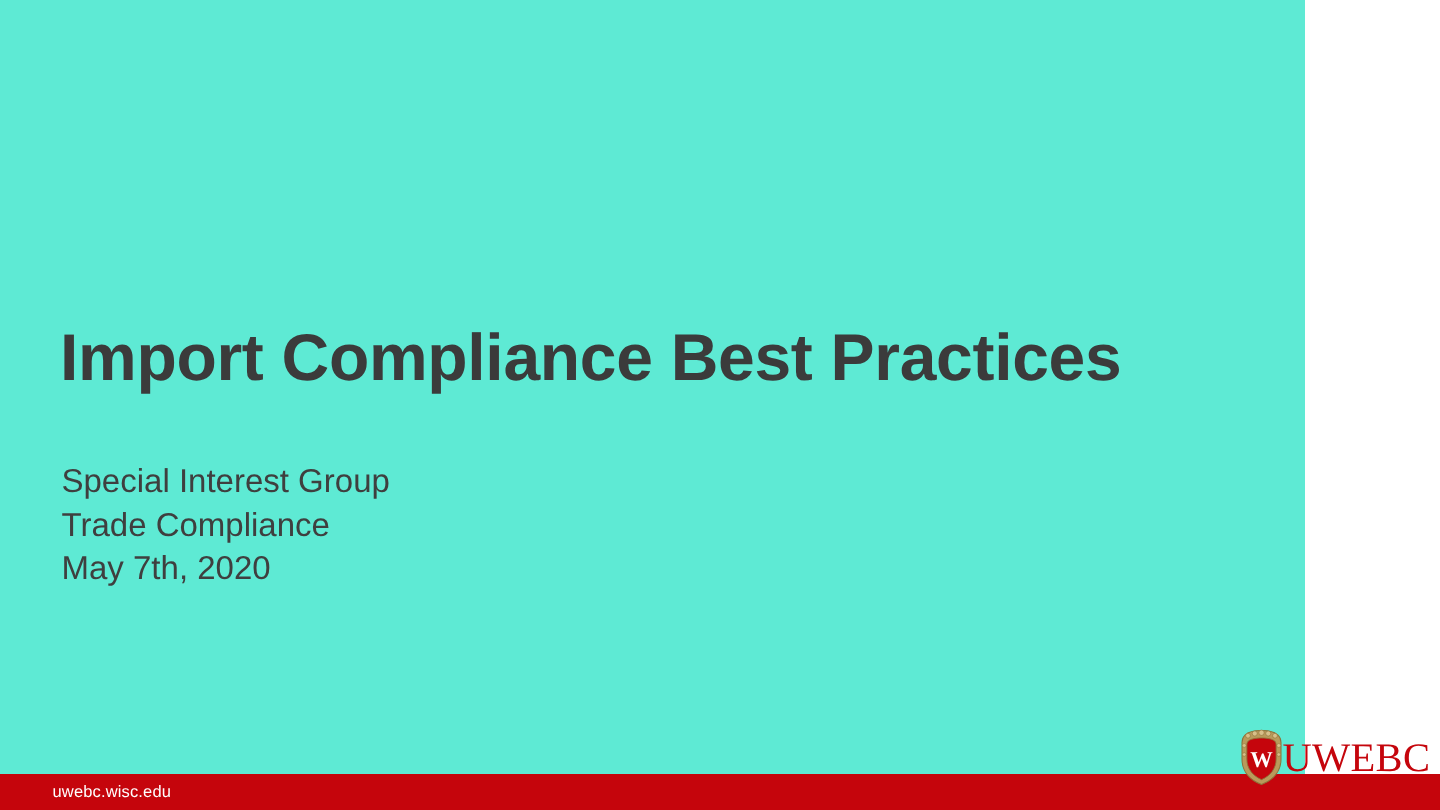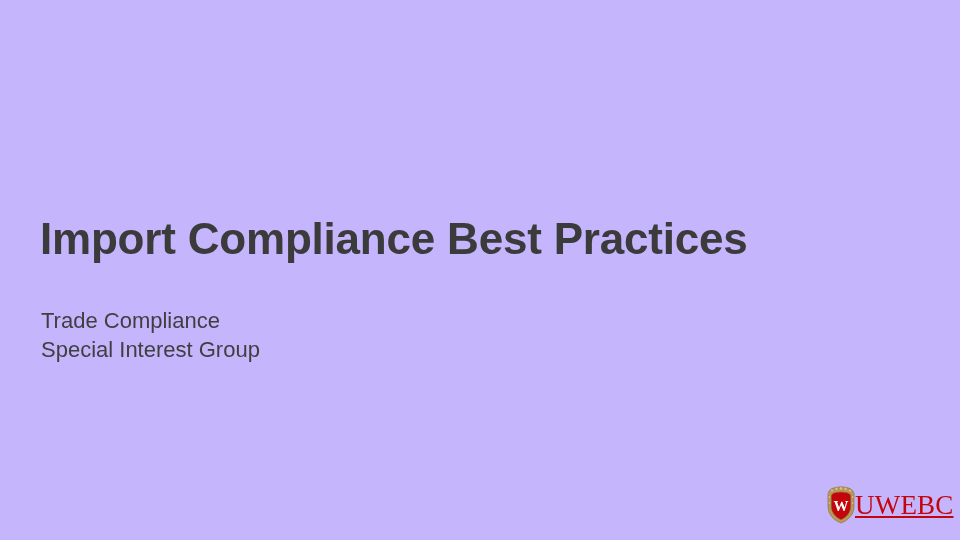--- a/index.html
+++ b/index.html
@@ -10,23 +10,23 @@
     overflow: hidden;
   }
 
   body {
     font-family: "Liberation Sans", sans-serif;
     background: #ffffff;
   }
 
   .slide {
     position: relative;
-    width: 960px;
+    width: 870px;
     height: 540px;
-    background: #c4b5fd;
+    background: #5eead4;
   }
 
   
   .title-block {
     position: absolute;
     left: 40px;
     top: 214px;
     width: 860px;
   }
 
@@ -114,22 +114,23 @@
 </head>
 <body>
 
 <div class="slide">
 
   <div class="title-block">
     <h1 class="slide-title">Import Compliance Best Practices</h1>
   </div>
 
   <div class="subtitle-block">
+    <div class="subtitle-line">Special Interest Group</div>
     <div class="subtitle-line">Trade Compliance</div>
-    <div class="subtitle-line">Special Interest Group</div>
+    <div class="subtitle-line">May 7th, 2020</div>
   </div>
 
   <div class="logo">
     <svg class="logo-crest" viewBox="0 0 60 76">
 
       <path d="M30 2 C20 2 12 4 8 8 C5 11 4 14 4 18 L4 40 C4 56 14 68 30 74 C46 68 56 56 56 40 L56 18 C56 14 55 11 52 8 C48 4 40 2 30 2 Z" fill="#b99a5b" stroke="#8d7239" stroke-width="1.4"></path>
 
       <circle cx="12" cy="9" r="3.2" fill="#d8c089" stroke="#8d7239" stroke-width="0.8"></circle>
       <circle cx="21" cy="6" r="3.4" fill="#d8c089" stroke="#8d7239" stroke-width="0.8"></circle>
       <circle cx="30" cy="5" r="3.6" fill="#d8c089" stroke="#8d7239" stroke-width="0.8"></circle>
@@ -141,14 +142,17 @@
       <circle cx="7" cy="34" r="2.4" fill="#d8c089" stroke="#8d7239" stroke-width="0.7"></circle>
       <circle cx="53" cy="34" r="2.4" fill="#d8c089" stroke="#8d7239" stroke-width="0.7"></circle>
 
       <path d="M30 12 C22 12 15 13.5 12.5 16 C11 17.5 10.5 19 10.5 21.5 L10.5 40 C10.5 53 18.5 62.5 30 67.5 C41.5 62.5 49.5 53 49.5 40 L49.5 21.5 C49.5 19 49 17.5 47.5 16 C45 13.5 38 12 30 12 Z" fill="#c5050c" stroke="#8d7239" stroke-width="1.2"></path>
 
       <text x="30" y="50" text-anchor="middle" font-family="Liberation Serif, serif" font-size="30" font-weight="bold" fill="#ffffff">W</text>
     </svg>
     <span class="logo-wordmark">UWEBC</span>
   </div>
 
+  <div class="footer-bar">
+    <span class="footer-url">uwebc.wisc.edu</span>
+  </div>
 
 </div>
 
 </body></html>

